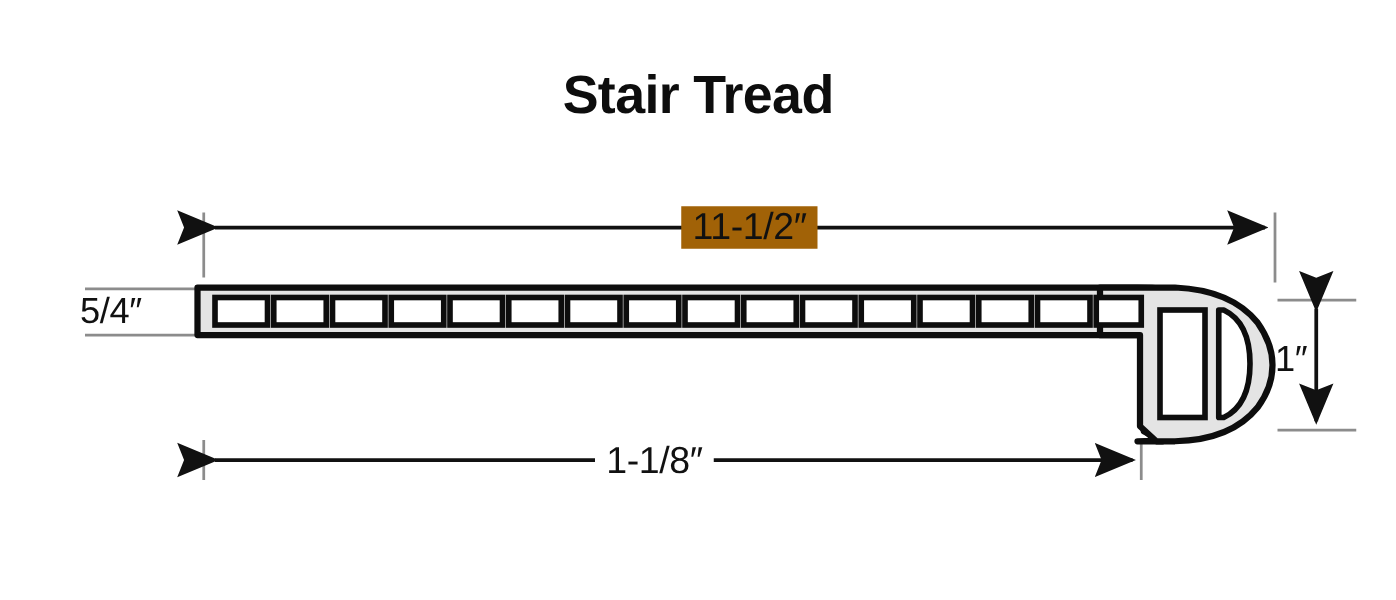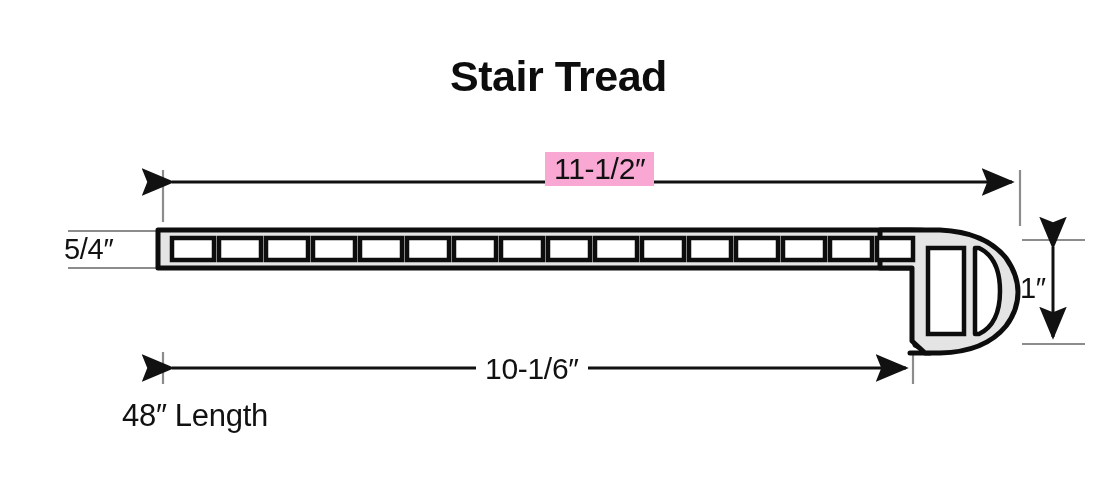--- a/index.html
+++ b/index.html
@@ -44,22 +44,22 @@
     position: absolute;
     font-size: 30px;
     font-weight: normal;
     font-family: "Liberation Sans", sans-serif;
     color: #111111;
     white-space: nowrap;
     letter-spacing: -0.3px;
   }
   #dim-top-text {
     left: 545px;
-    top: 152px;
-    background: #f9a8d4;
+    top: 165px;
+    background: #a16207;
     padding: 0 9px;
     text-align: center;
   }
   #dim-bottom-text {
     left: 476px;
     top: 352px;
     background: #ffffff;
     padding: 0 9px;
   }
   #dim-left-text {
@@ -184,21 +184,20 @@
       <rect x="736" y="238" width="42" height="22"></rect>
       <rect x="783" y="238" width="42" height="22"></rect>
       <rect x="830" y="238" width="42" height="22"></rect>
       <rect x="877" y="238" width="36" height="22"></rect>
     </g>
 
   </svg>
 
   <div class="dim-text" id="dim-top-text">11-1/2″</div>
 
-  <div class="dim-text" id="dim-bottom-text">10-1/6″</div>
+  <div class="dim-text" id="dim-bottom-text">1-1/8″</div>
 
   <div class="dim-text" id="dim-left-text">5/4″</div>
 
   <div class="dim-text" id="dim-right-text">1″</div>
 
-  <div id="length-label">48″ Length</div>
 
 </div>
 
 </body></html>

